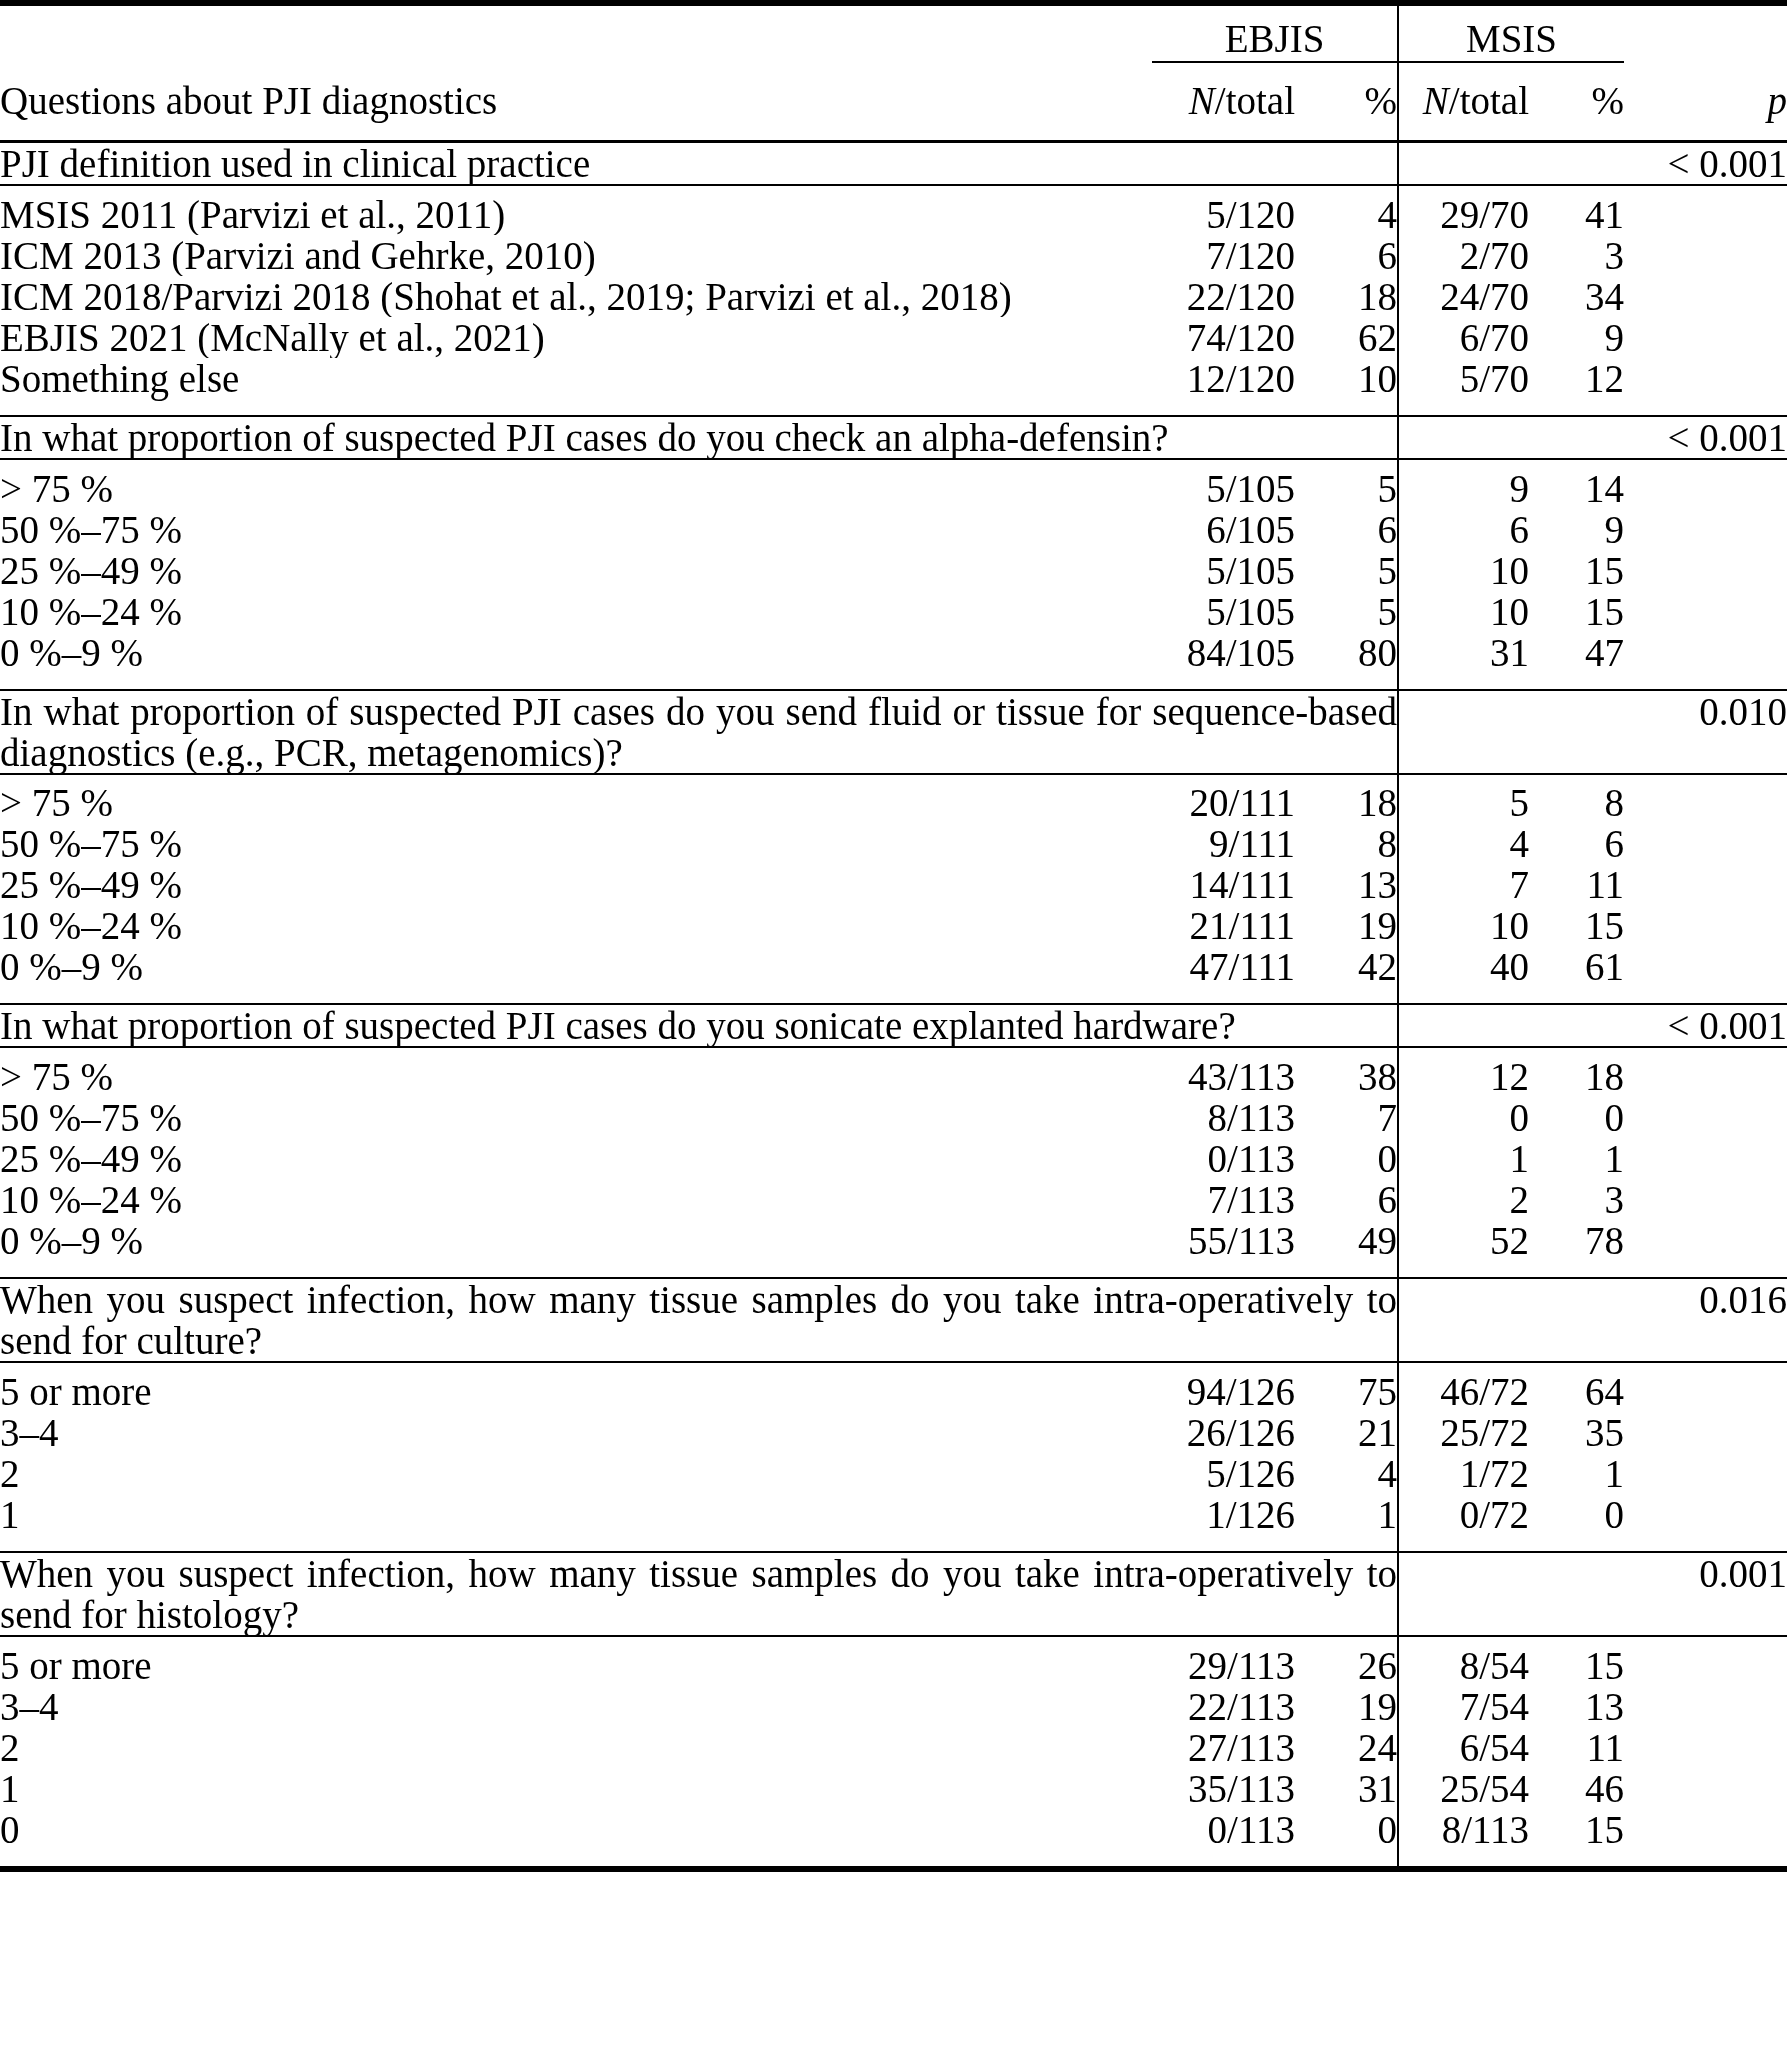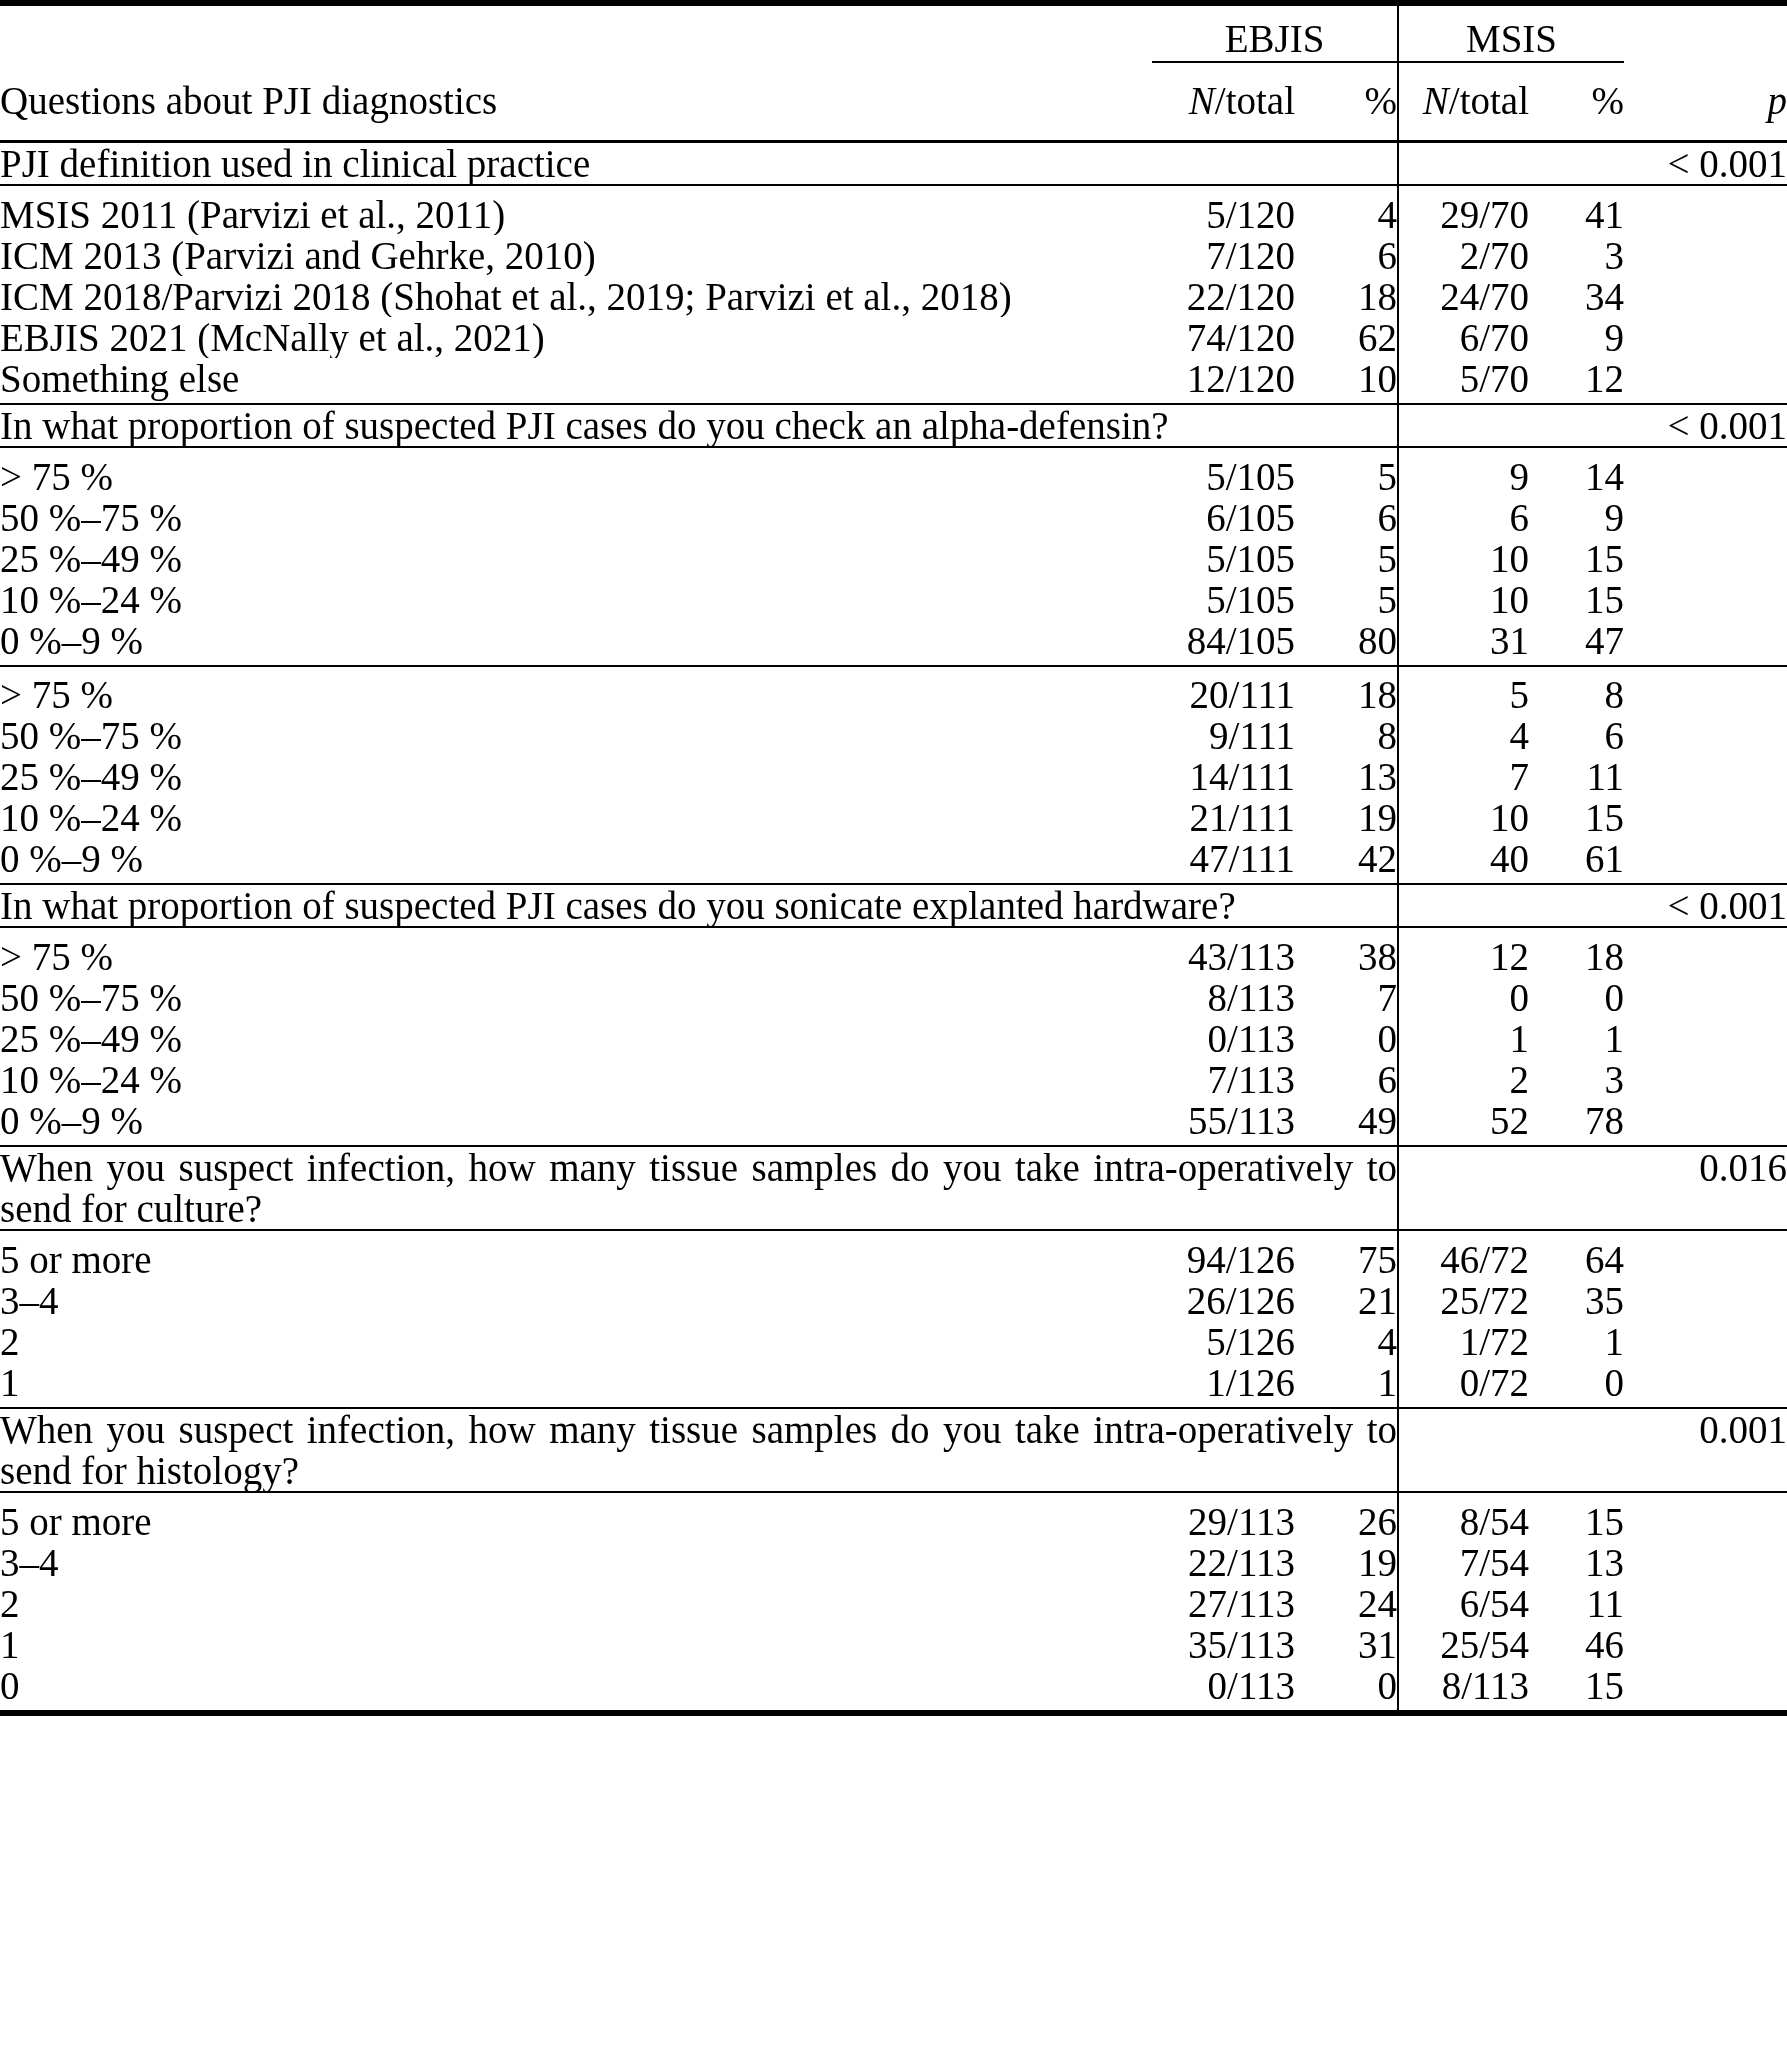--- a/index.html
+++ b/index.html
@@ -63,21 +63,21 @@
     vertical-align: top;
   }
   td.p-cell {
     vertical-align: top;
     padding-top: 19px;
     margin-top: 9px;
   }
 
   
   tr.a-first td { border-top: 2.6px solid #000; padding-top: 7.8px; }
-  tr.a-last  td { padding-bottom: 4px; }
+  tr.a-last  td { padding-bottom: 16px; }
   td.a-label { padding-left: 85px; text-align: left; }
 </style>
 </head>
 <body>
 
 <div class="page">
   <table class="pji">
     <colgroup>
       <col style="width:1152px">
       <col style="width:143px">
@@ -186,20 +186,25 @@
           <td class="num pcol"></td>
         </tr>
         <tr class="a-row a-last">
           <td class="a-label">0 %–9 %</td>
           <td class="num ncol">84/105</td>
           <td class="num pct3 vline">80</td>
           <td class="num ncol">31</td>
           <td class="num pct5">47</td>
           <td class="num pcol"></td>
         </tr>
+        <tr class="q-row">
+          <td class="q-cell vline" colspan="3">In what proportion of suspected PJI cases do you send fluid or tissue for sequence-based diagnostics (e.g., PCR, metagenomics)?</td>
+          <td class="spacer" colspan="2"></td>
+          <td class="num pcol p-cell">0.010</td>
+        </tr>
         <tr class="a-row a-first">
           <td class="a-label">&gt; 75 %</td>
           <td class="num ncol">20/111</td>
           <td class="num pct3 vline">18</td>
           <td class="num ncol">5</td>
           <td class="num pct5">8</td>
           <td class="num pcol"></td>
         </tr>
         <tr class="a-row">
           <td class="a-label">50 %–75 %</td>

